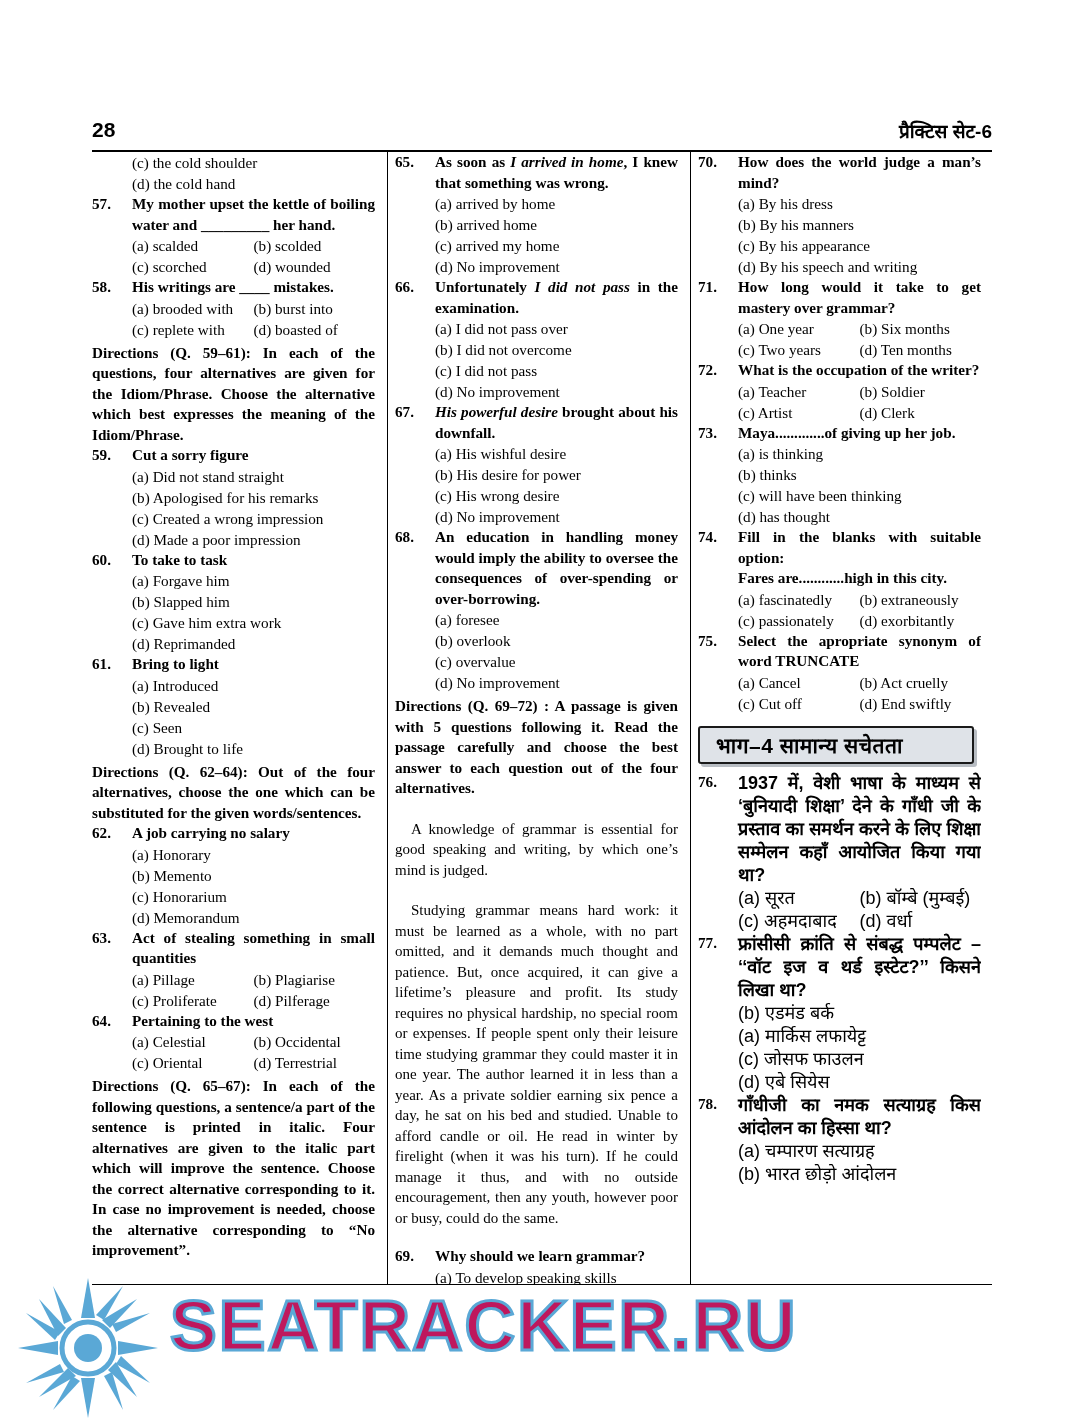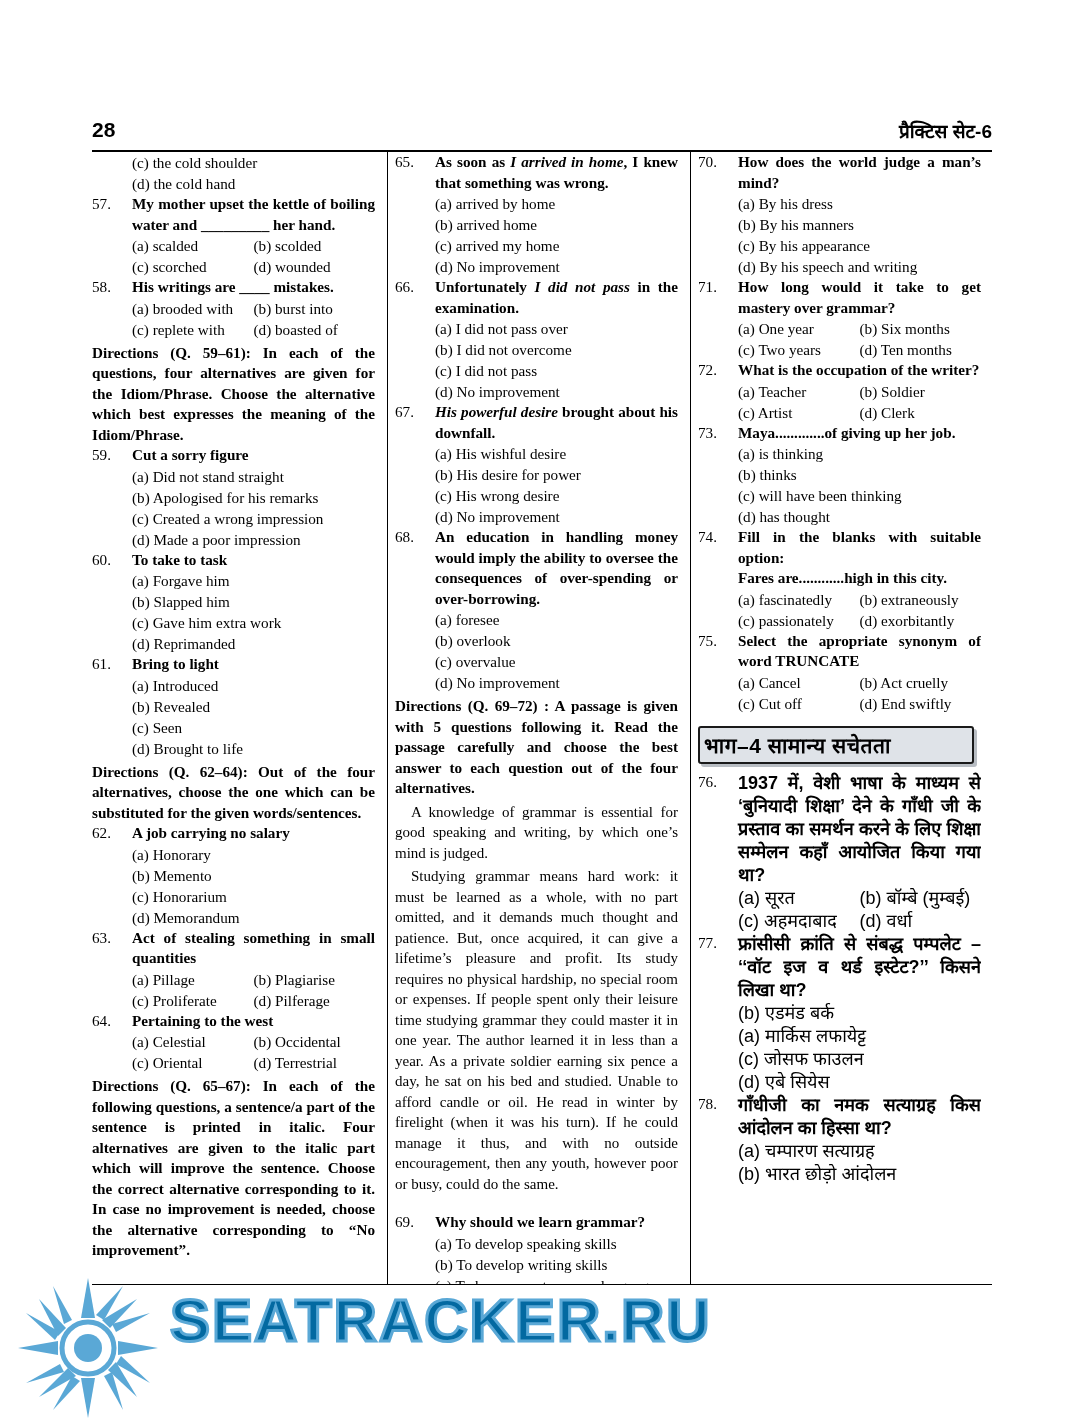--- a/index.html
+++ b/index.html
@@ -22,49 +22,49 @@
   .col1{left:0;}
   .col2{left:303px;}
   .col3{left:606px;}
   .vline{position:absolute;top:152px;width:1px;height:1132px;background:#000;}
   .v1{left:387px;}
   .v2{left:690px;}
   .botrule{position:absolute;left:92px;top:1284px;width:900px;height:1px;background:#000;}
 
   
   .qi{position:relative;margin:0 0 0 0;padding-left:40px;font-size:15.2px;line-height:20.5px;}
-  .qi .num{position:absolute;left:0;top:0;font-weight:normal;}
+  .qi .num{position:absolute;left:0;top:0;font-weight:bold;}
   .qi .qt{font-weight:bold;display:block;text-align:justify;}
   .opt{padding-left:40px;font-size:15.2px;line-height:21px;}
   .opt.two{display:flex;}
   .opt.two .o{width:50%;}
   .dir{font-size:15.2px;line-height:20.5px;font-weight:bold;text-align:justify;margin-top:3px;}
-  .para{font-size:15px;line-height:20.5px;text-align:justify;text-indent:16px;margin-top:3px;}
+  .para{font-size:15px;line-height:20.5px;text-align:justify;text-indent:16px;margin-top:20px;}
   .it{font-style:italic;}
 
   
   .banner{
     position:relative;margin-top:12px;margin-bottom:8px;width:272px;height:34px;
     background:#dfe3e8;border:2px solid #1a1a1a;border-radius:3px;
     box-shadow:3px 3px 0 #b9bec4;
   }
   .banner span{
-    position:absolute;left:4px;top:3px;font-size:21px;font-weight:bold;
+    position:absolute;left:16px;top:3px;font-size:21px;font-weight:bold;
     font-family:"Liberation Sans",sans-serif;letter-spacing:.5px;
   }
   .hindi{font-family:"Liberation Sans",sans-serif;}
   .qi.hi .qt, .opt.hi{font-family:"Liberation Sans",sans-serif;font-size:18px;line-height:23px;}
 
   
   .wm{position:absolute;left:0;top:1272px;width:1080px;height:153px;pointer-events:none;}
   .wm .txt{
     position:absolute;left:170px;top:14px;width:900px;
     font-family:"Liberation Sans",sans-serif;
-    font-size:60px;font-weight:bold;letter-spacing:2px;
-    color:#0369a1;-webkit-text-stroke:3px #5aa8d6;
+    font-size:70px;font-weight:bold;letter-spacing:2px;
+    color:#be185d;-webkit-text-stroke:3px #5aa8d6;
     text-shadow:0 0 0 #5aa8d6;
   }
   .sunburst{position:absolute;left:18px;top:6px;width:140px;height:140px;}
 </style>
 </head>
 <body>
 
 <div class="page">
 
   <div class="hdr">

